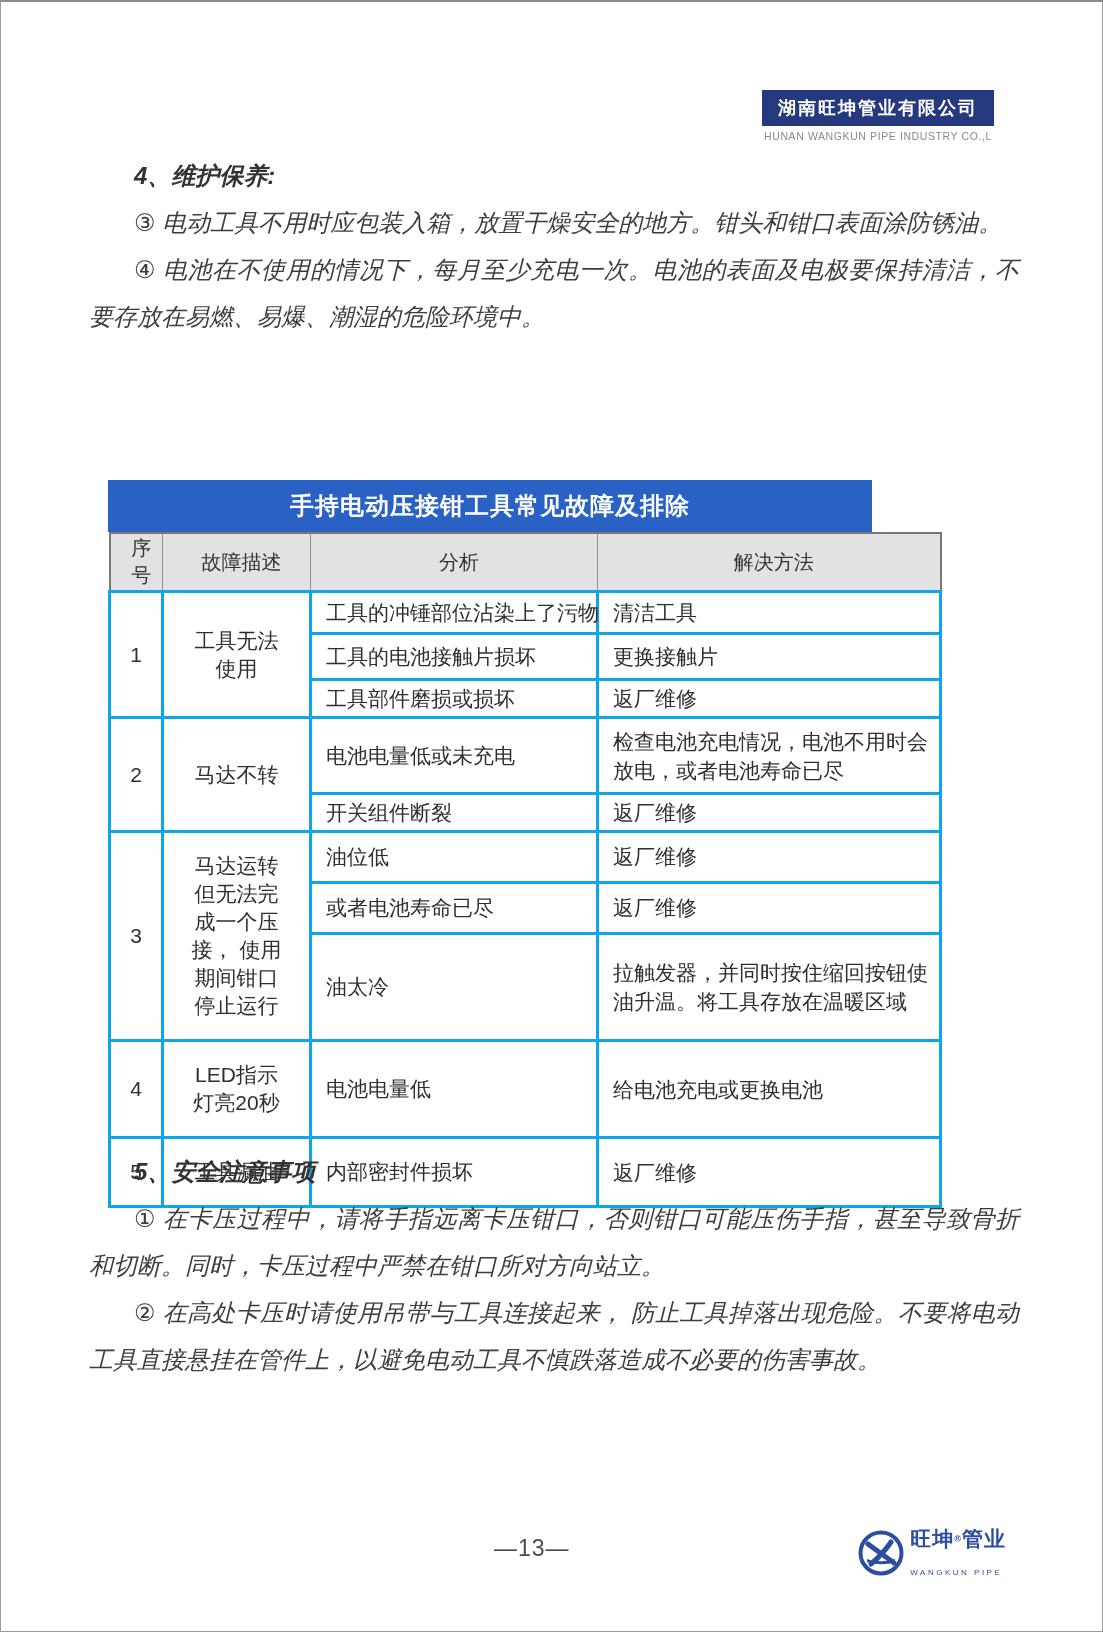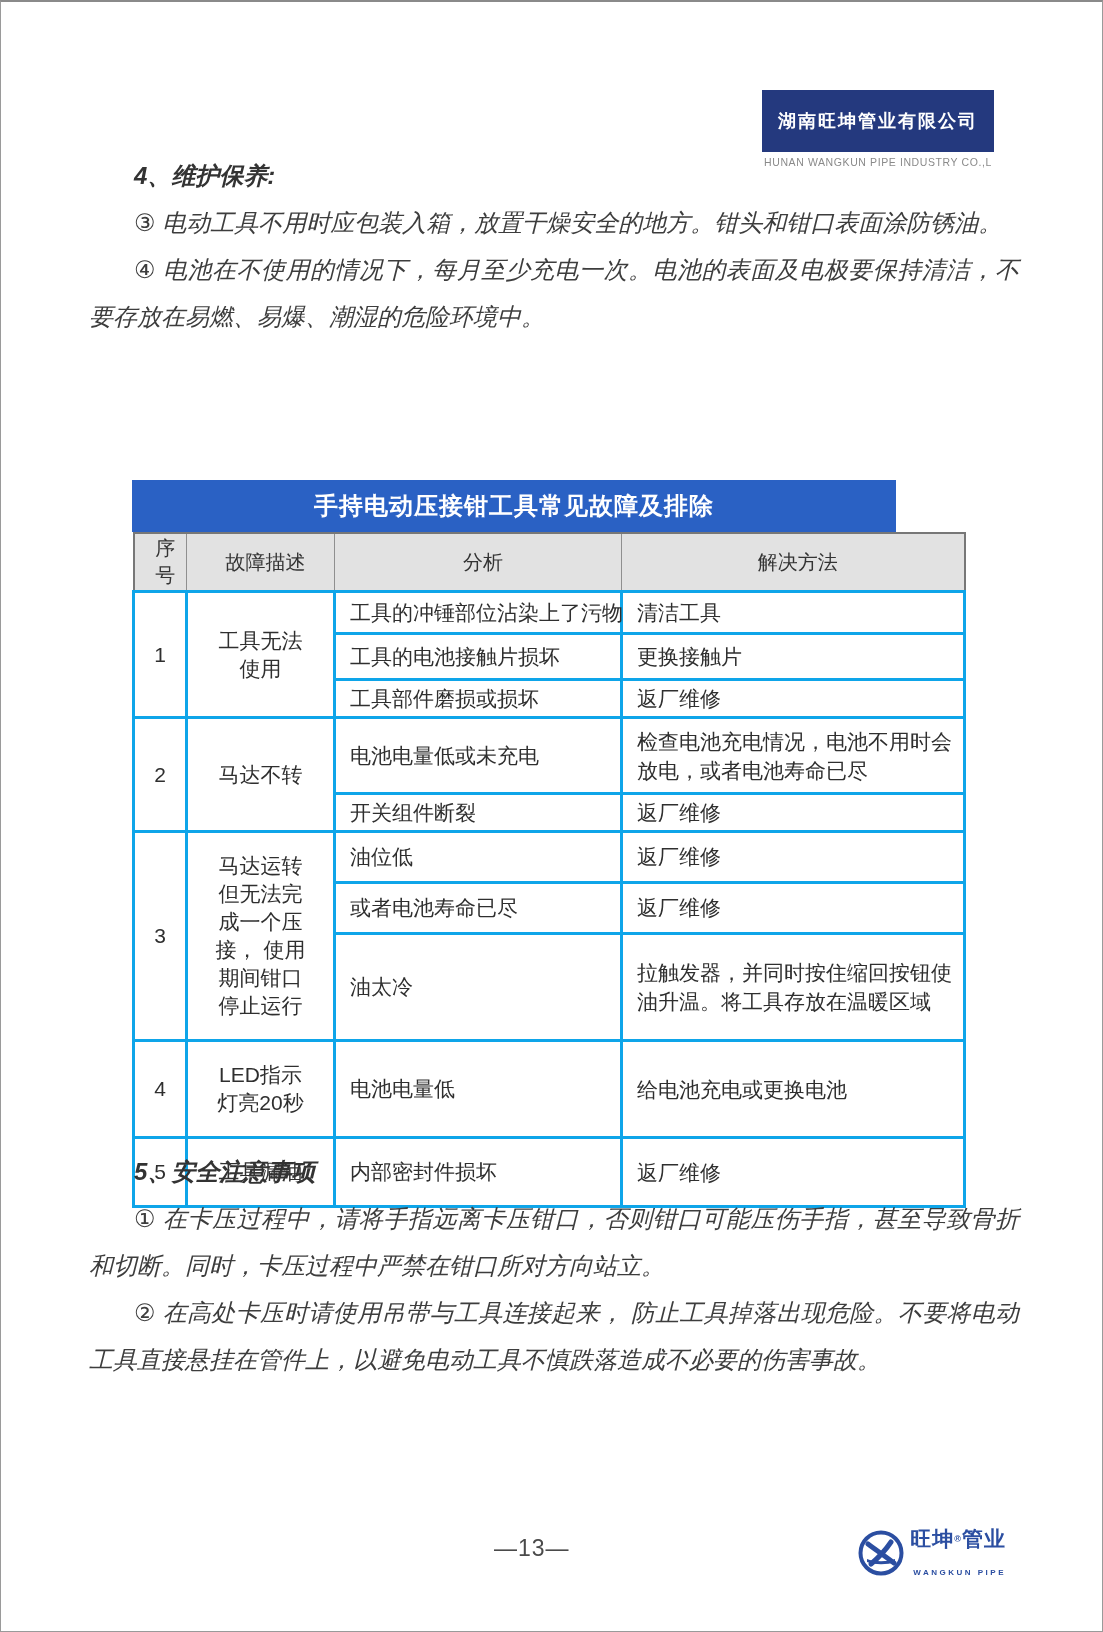--- a/index.html
+++ b/index.html
@@ -7,34 +7,34 @@
     position:relative;width:1103px;height:1632px;margin:0 auto;
     background:#ffffff;border:1px solid #9a9a9a;border-top:2px solid #8a8a8a;
     font-family:"Liberation Sans","DejaVu Sans",sans-serif;
     box-sizing:border-box;overflow:hidden;
   }
   
   .brand{position:absolute;top:88px;right:108px;text-align:center;}
   .brand-badge{
     display:inline-block;background:#24397e;color:#ffffff;
     font-size:18px;font-weight:bold;letter-spacing:2px;
-    padding:20px 16px;line-height:22px;
+    padding:7px 16px;line-height:22px;
   }
   .brand-en{color:#8a8a8a;font-size:10.5px;letter-spacing:0.6px;margin-top:4px;}
   
   .textblock{
     position:absolute;left:88px;width:930px;
     font-size:24px;line-height:47px;color:#3d3d3d;text-align:justify;font-style:italic;
   }
   .sec4{top:150px;}
   .sec5{top:1146px;}
   .textblock .hd{font-weight:bold;text-indent:45px;margin:0;color:#333;}
   .textblock p{margin:0;text-indent:45px;}
   
-  .tablewrap{position:absolute;left:107px;top:478px;width:764px;margin-left:24px;}
+  .tablewrap{position:absolute;left:107px;top:478px;width:764px;}
   .tbl-title{
     height:52px;line-height:52px;background:#2a61c4;color:#ffffff;
     font-size:24px;font-weight:bold;text-align:center;letter-spacing:1px;
   }
   table.fault{
     width:100%;border-collapse:collapse;table-layout:fixed;
     color:#2f2f2f;font-size:21px;border:2px solid #777;
   }
   table.fault th{
     background:#e2e2e2;font-weight:normal;font-size:20px;height:34px;
@@ -51,21 +51,21 @@
   
   .pageno{
     position:absolute;left:493px;top:1533px;
     font-size:23px;color:#4a4a4a;letter-spacing:1px;
   }
   .logo{position:absolute;right:96px;top:1526px;display:flex;align-items:center;}
   .logo svg{display:block;}
   .logo-text{margin-left:6px;color:#2b4ea1;text-align:left;}
   .logo-zh{font-size:21px;font-weight:bold;letter-spacing:1px;line-height:22px;}
   .logo-zh sup{font-size:9px;vertical-align:top;}
-  .logo-en{font-size:8px;letter-spacing:2.5px;font-weight:bold;margin-top:18px;text-align:right;}
+  .logo-en{font-size:8px;letter-spacing:2.5px;font-weight:normal;margin-top:18px;}
 </style>
 </head>
 <body>
 
 <div class="page">
 
   <div class="brand">
     <div class="brand-badge">湖南旺坤管业有限公司</div>
     <div class="brand-en">HUNAN WANGKUN PIPE INDUSTRY CO.,L</div>
   </div>

